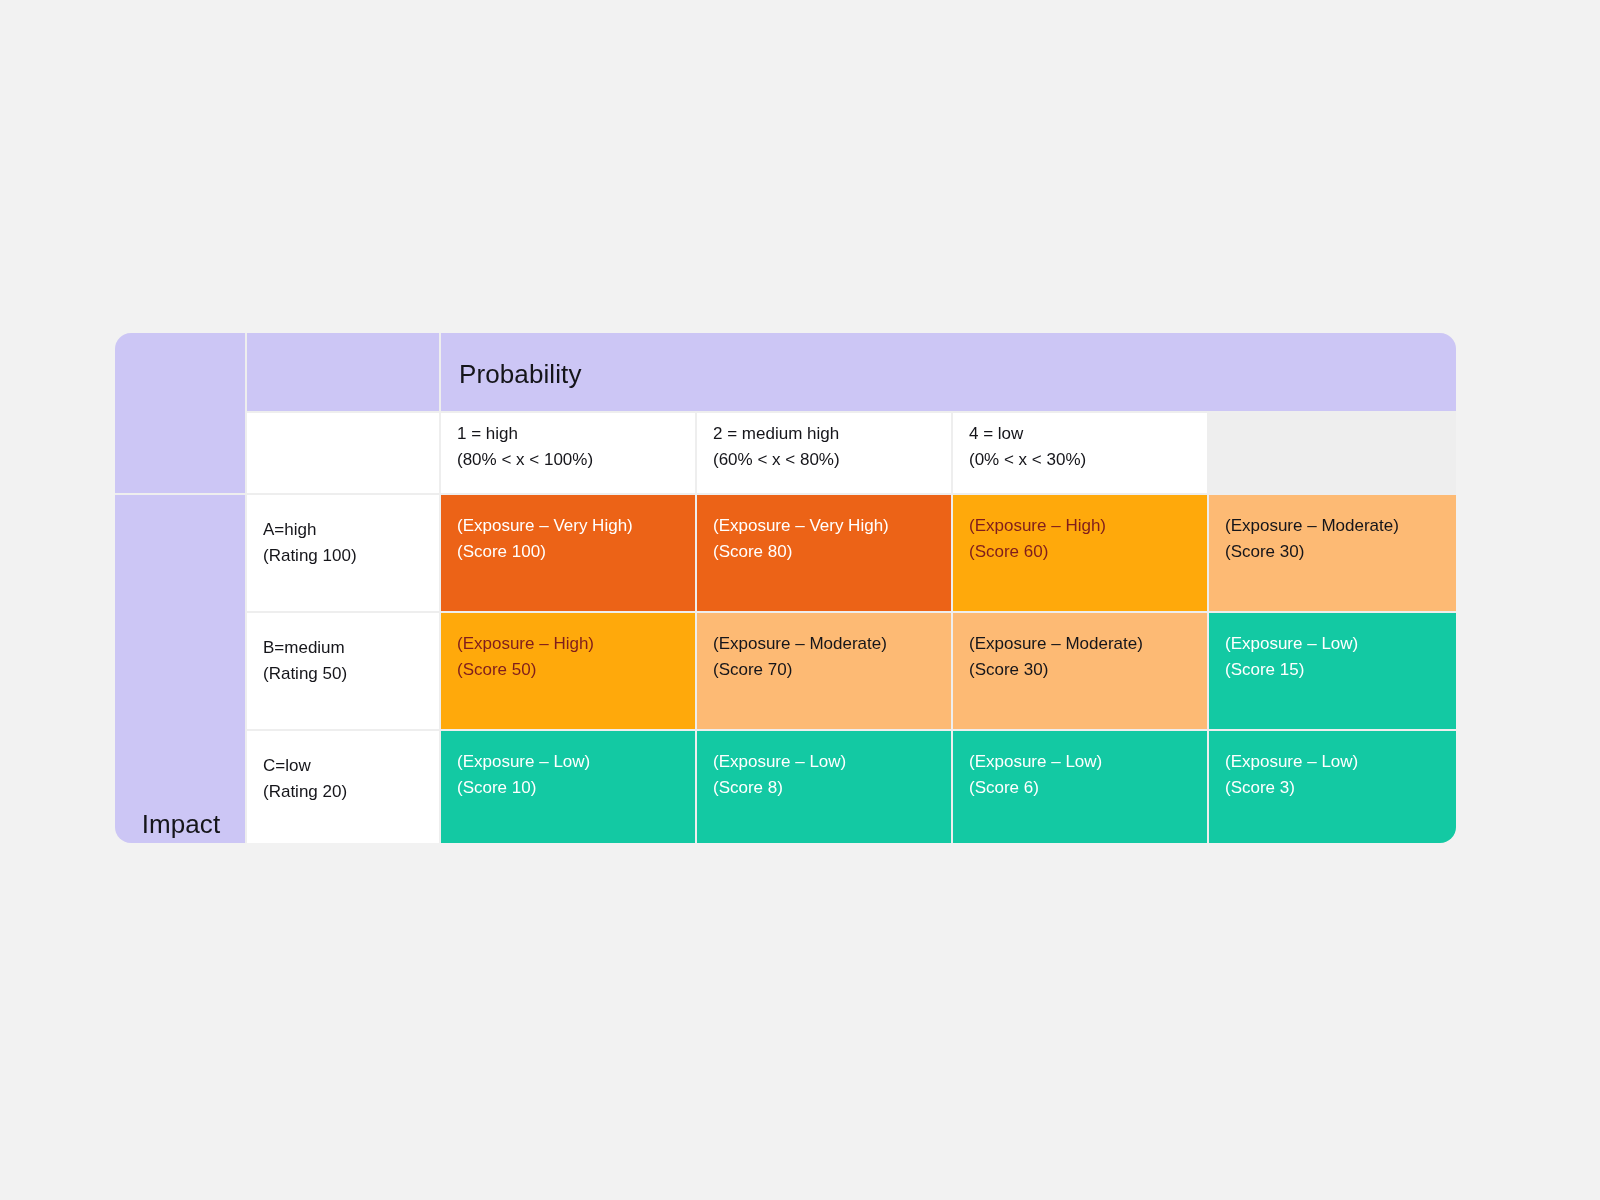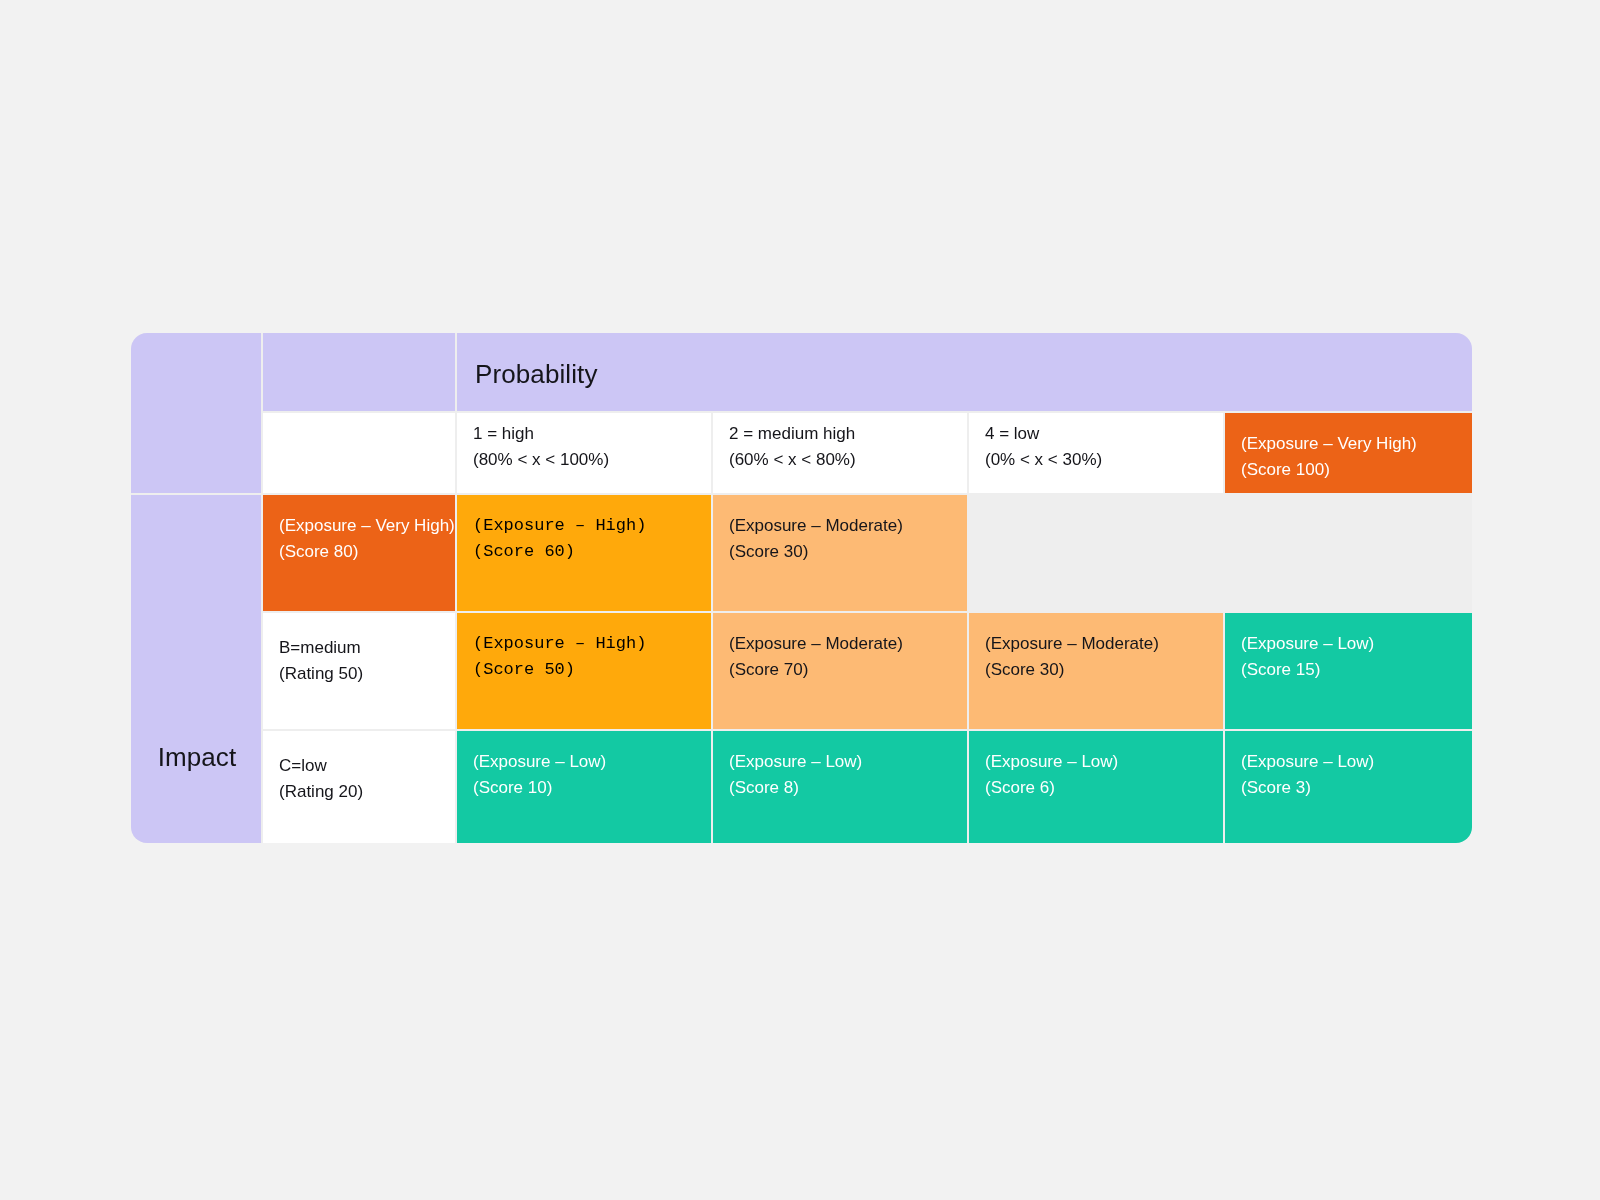--- a/index.html
+++ b/index.html
@@ -16,21 +16,21 @@
 
   .canvas {
     position: relative;
     width: 1600px;
     height: 1200px;
   }
 
   
   .matrix {
     position: absolute;
-    left: 131px;
+    left: 115px;
     top: 333px;
     width: 1341px;
     height: 510px;
     background: #ffffff;
     border-radius: 16px;
     overflow: hidden;
     display: grid;
     grid-template-columns: 130px 192px 254px 254px 254px 257px;
     grid-template-rows: 78px 80px 116px 116px 116px;
     gap: 2px;
@@ -54,21 +54,21 @@
 
   .corner-cell {
     grid-column: 1 / 2;
     grid-row: 1 / 3;
   }
 
   .impact-cell {
     grid-column: 1 / 2;
     grid-row: 3 / 6;
     display: flex;
-    align-items: center;
+    align-items: flex-end;
     justify-content: center;
     padding-top: 182px;
   }
 
   .impact-label {
     font-size: 26px;
     color: #15151a;
     letter-spacing: 0.1px;
     line-height: 1;
   }
@@ -127,21 +127,21 @@
     padding-top: 18px;
   }
 
   .data-cell .l1,
   .data-cell .l2 {
     display: block;
     white-space: nowrap;
   }
 
   .sw-very-high { background: #ec6317; color: #ffffff; }
-  .sw-high      { background: #ffa90b; color: #000000; font-family: Liberation Mono, monospace; }
+  .sw-high      { background: #ffa90b; color: #7f1d1d; }
   .sw-moderate  { background: #fdba74; color: #15151a; }
   .sw-low       { background: #13c9a3; color: #ffffff; }
 </style>
 </head>
 <body>
 
 <div class="canvas">
 
   <div class="matrix">
 
@@ -165,20 +165,24 @@
     </div>
     <div class="cell col-head">
       <span class="l1">4 = low</span>
       <span class="l2">(0% &lt; x &lt; 30%)</span>
     </div>
 
     <div class="cell axis-block impact-cell">
       <span class="impact-label">Impact</span>
     </div>
 
+    <div class="cell row-head">
+      <span class="l1">A=high</span>
+      <span class="l2">(Rating 100)</span>
+    </div>
     <div class="cell data-cell sw-very-high">
       <span class="l1">(Exposure – Very High)</span>
       <span class="l2">(Score 100)</span>
     </div>
     <div class="cell data-cell sw-very-high">
       <span class="l1">(Exposure – Very High)</span>
       <span class="l2">(Score 80)</span>
     </div>
     <div class="cell data-cell sw-high">
       <span class="l1">(Exposure – High)</span>

